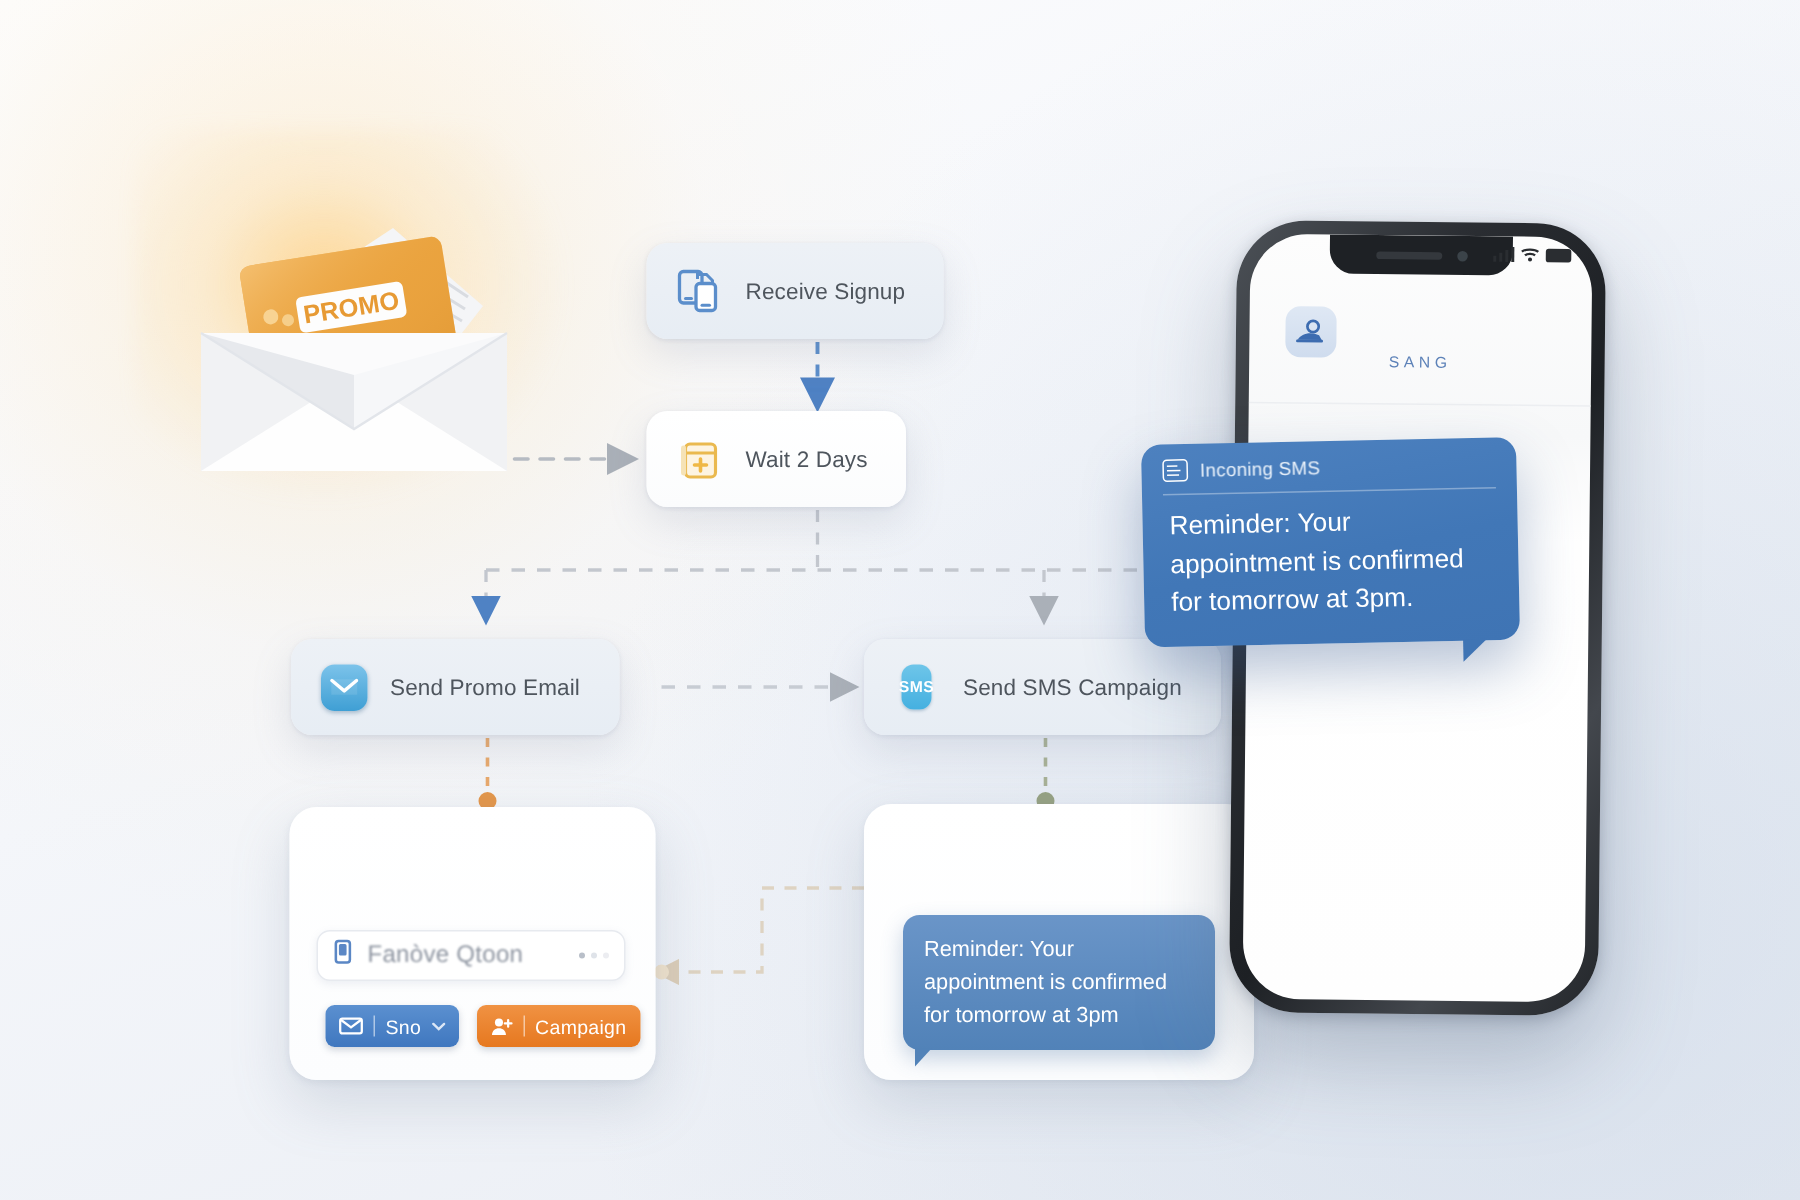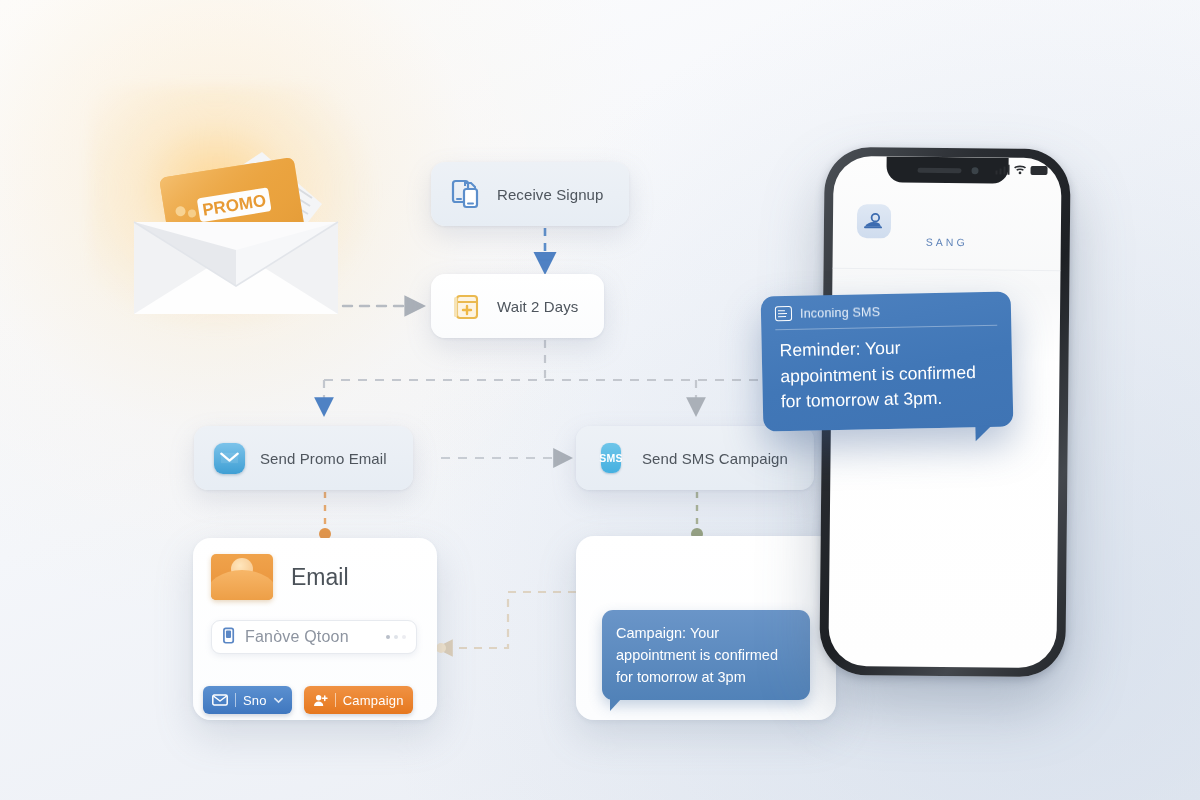--- a/index.html
+++ b/index.html
@@ -86,21 +86,21 @@
     display:flex; align-items:center; gap:9px; padding:0 10px;
   }
   .field-text {
     font-size:16px; color:#8d94a0; filter:blur(.7px); letter-spacing:.2px; flex:1;
   }
   .field-dots { display:flex; gap:4px; align-items:center; }
   .field-dots i { width:4px; height:4px; border-radius:50%; background:#b9bfc9; display:block; }
   .field-dots i:nth-child(2){ background:#dfe3e9; }
   .field-dots i:nth-child(3){ background:#ecedf1; }
 
-  .btn-row { position:absolute; left:10px; top:132px; display:flex; gap:12px;margin-top:16px; }
+  .btn-row { position:absolute; left:24px; top:132px; display:flex; gap:12px; }
   .btn {
     height:28px; border-radius:6px; display:flex; align-items:center; gap:7px;
     padding:0 9px; color:#fff; font-size:13px; letter-spacing:.2px;
     box-shadow:0 2px 5px rgba(90,105,130,.28);
   }
   .btn .sep { width:1px; height:14px; background:rgba(255,255,255,.55); }
   .btn-blue { background:linear-gradient(180deg,#5b90d0 0%,#3f77bf 100%); }
   .btn-orange { background:linear-gradient(180deg,#f09243 0%,#e6781f 100%); }
   .btn .txt { filter:blur(.25px); }
 
@@ -295,24 +295,20 @@
   </div>
 
   <div class="node tinted" id="node-sms">
     <span class="ico">
       <span class="sms-badge">SMS</span>
     </span>
     <span class="label">Send SMS Campaign</span>
   </div>
 
   <div class="card" id="card-email">
-    <div class="card-head">
-      <span class="mail-art"></span>
-      <span class="card-title">Email</span>
-    </div>
 
     <div class="field">
       <span>
         <svg viewBox="0 0 16 20" width="14" height="17">
           <rect x="2" y="1.5" width="11" height="17" rx="2.2" fill="none" stroke="#5b87c5" stroke-width="2"></rect>
           <rect x="4.4" y="4" width="6" height="9" rx="1.2" fill="#5b87c5"></rect>
         </svg>
       </span>
       <span class="field-text">Fanòve Qtoon</span>
       <span class="field-dots">
@@ -340,21 +336,21 @@
           <path d="M1,13 C1,9.6 3.3,8 6,8 C8.7,8 11,9.6 11,13 Z" fill="#fff"></path>
           <path d="M12.6,2.2 L12.6,7 M10.2,4.6 L15,4.6" stroke="#fff" stroke-width="1.6" stroke-linecap="round"></path>
         </svg>
         <span class="sep"></span>
         <span class="txt">Campaign</span>
       </div>
     </div>
   </div>
 
   <div class="card" id="card-follow">
-    <div class="bubble">Campaign: Your appointment is confirmed for tomorrow at 3pm</div>
+    <div class="bubble">Reminder: Your appointment is confirmed for tomorrow at 3pm</div>
   </div>
 
   <div id="phone">
     <div id="phone-screen">
       <div id="notch">
         <span class="speaker"></span>
         <span class="cam"></span>
       </div>
       <div id="status">
         <span class="bars">

